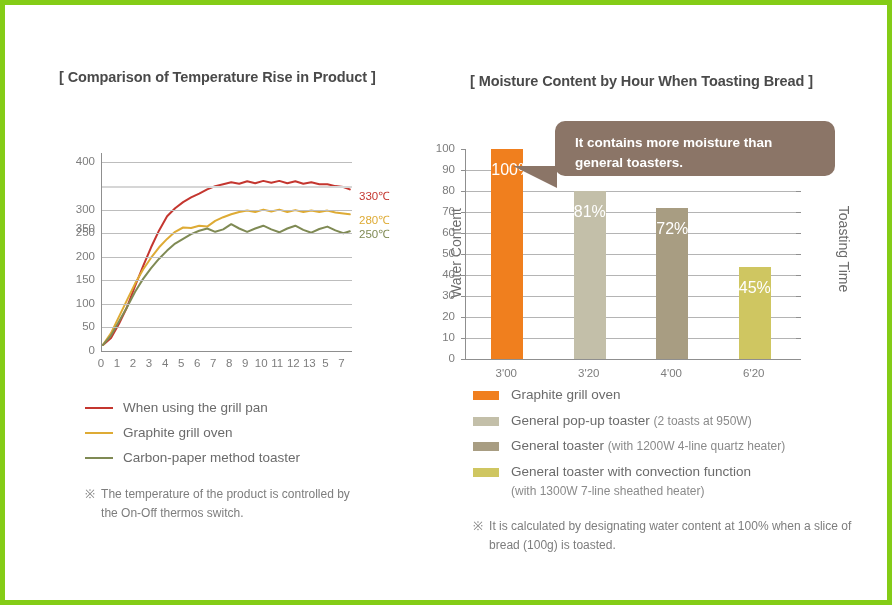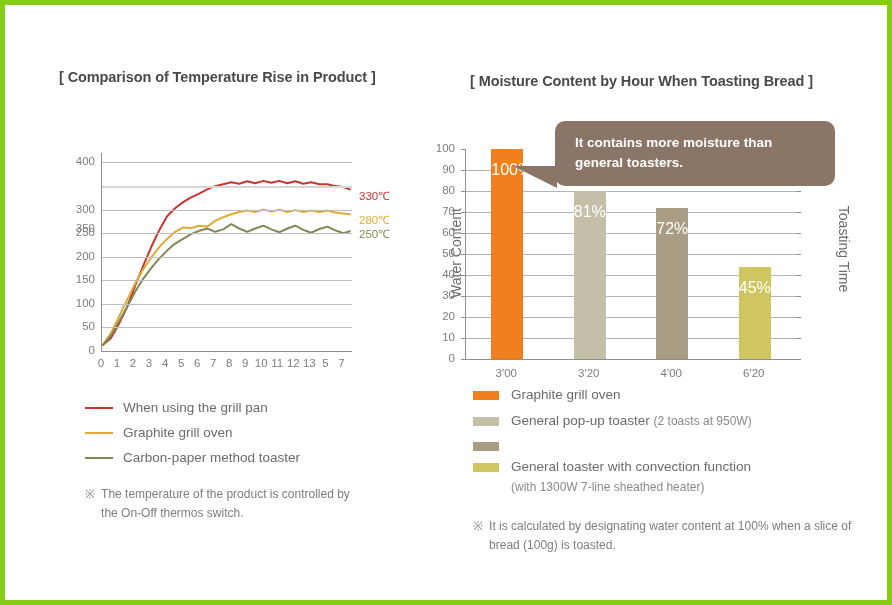--- a/index.html
+++ b/index.html
@@ -187,21 +187,21 @@
     transform: rotate(90deg);
     transform-origin: center;
   }
 
   
   #tooltip {
     position: absolute;
     left: 550px;
     top: 116px;
     width: 280px;
-    padding: 12px 16px 14px 20px;
+    padding: 12px 16px 4px 20px;
     background: #8b7567;
     border-radius: 10px;
     box-sizing: border-box;
     color: #ffffff;
     font-size: 13.5px;
     font-weight: bold;
     line-height: 1.45;
   }
   #tooltip-tail {
     position: absolute;
@@ -400,20 +400,21 @@
     <div class="leg-row-r">
       <span class="leg-swatch" style="background:#f07f1e"></span>
       <span class="leg-main"><span>Graphite grill oven</span></span>
     </div>
     <div class="leg-row-r">
       <span class="leg-swatch" style="background:#c3bfa9"></span>
       <span class="leg-main"><span>General pop-up toaster</span> <span class="leg-sub">(2 toasts at 950W)</span></span>
     </div>
     <div class="leg-row-r">
       <span class="leg-swatch" style="background:#a89d82"></span>
+      <span class="leg-main"><span>General toaster</span> <span class="leg-sub">(with 1200W 4-line quartz heater)</span></span>
     </div>
     <div class="leg-row-r">
       <span class="leg-swatch" style="background:#cfc661"></span>
       <span class="leg-main"><span>General toaster with convection function</span><br><span class="leg-sub">(with 1300W 7-line sheathed heater)</span></span>
     </div>
   </div>
 
   <div id="note-right">
     <span class="note-mark">※</span><span class="note-body">It is calculated by designating water content at 100% when a slice of bread (100g) is toasted.</span>
   </div>

